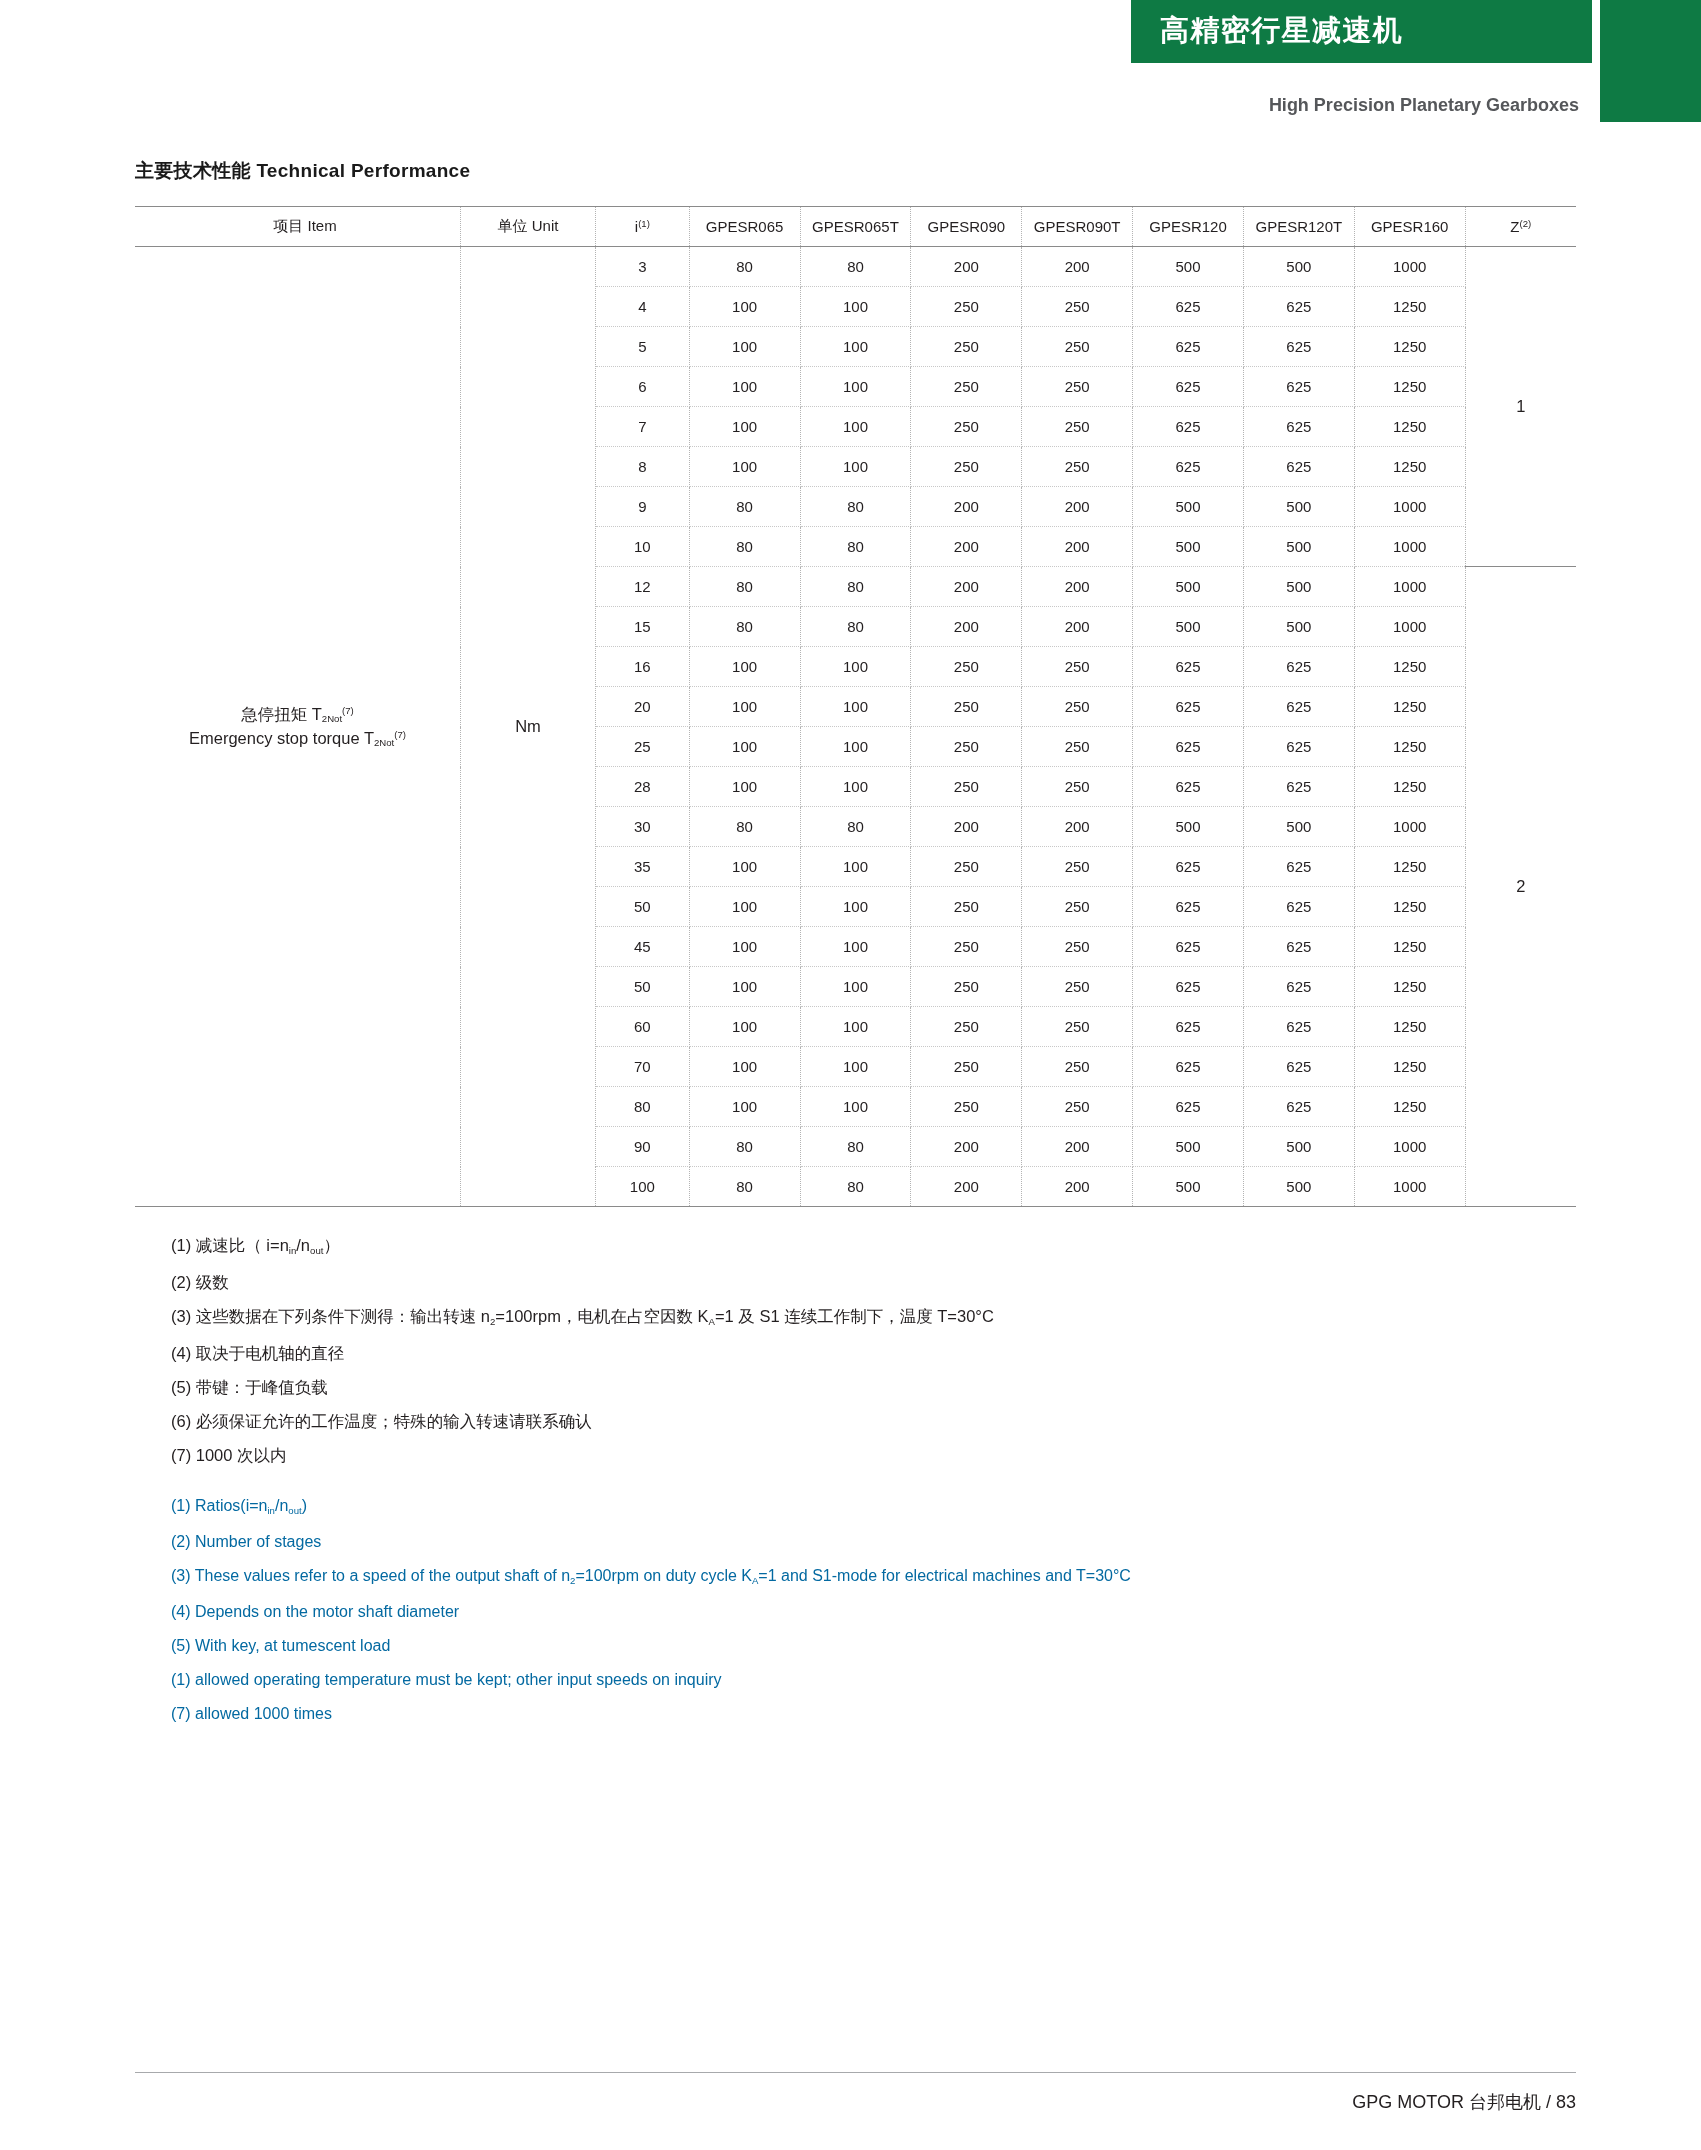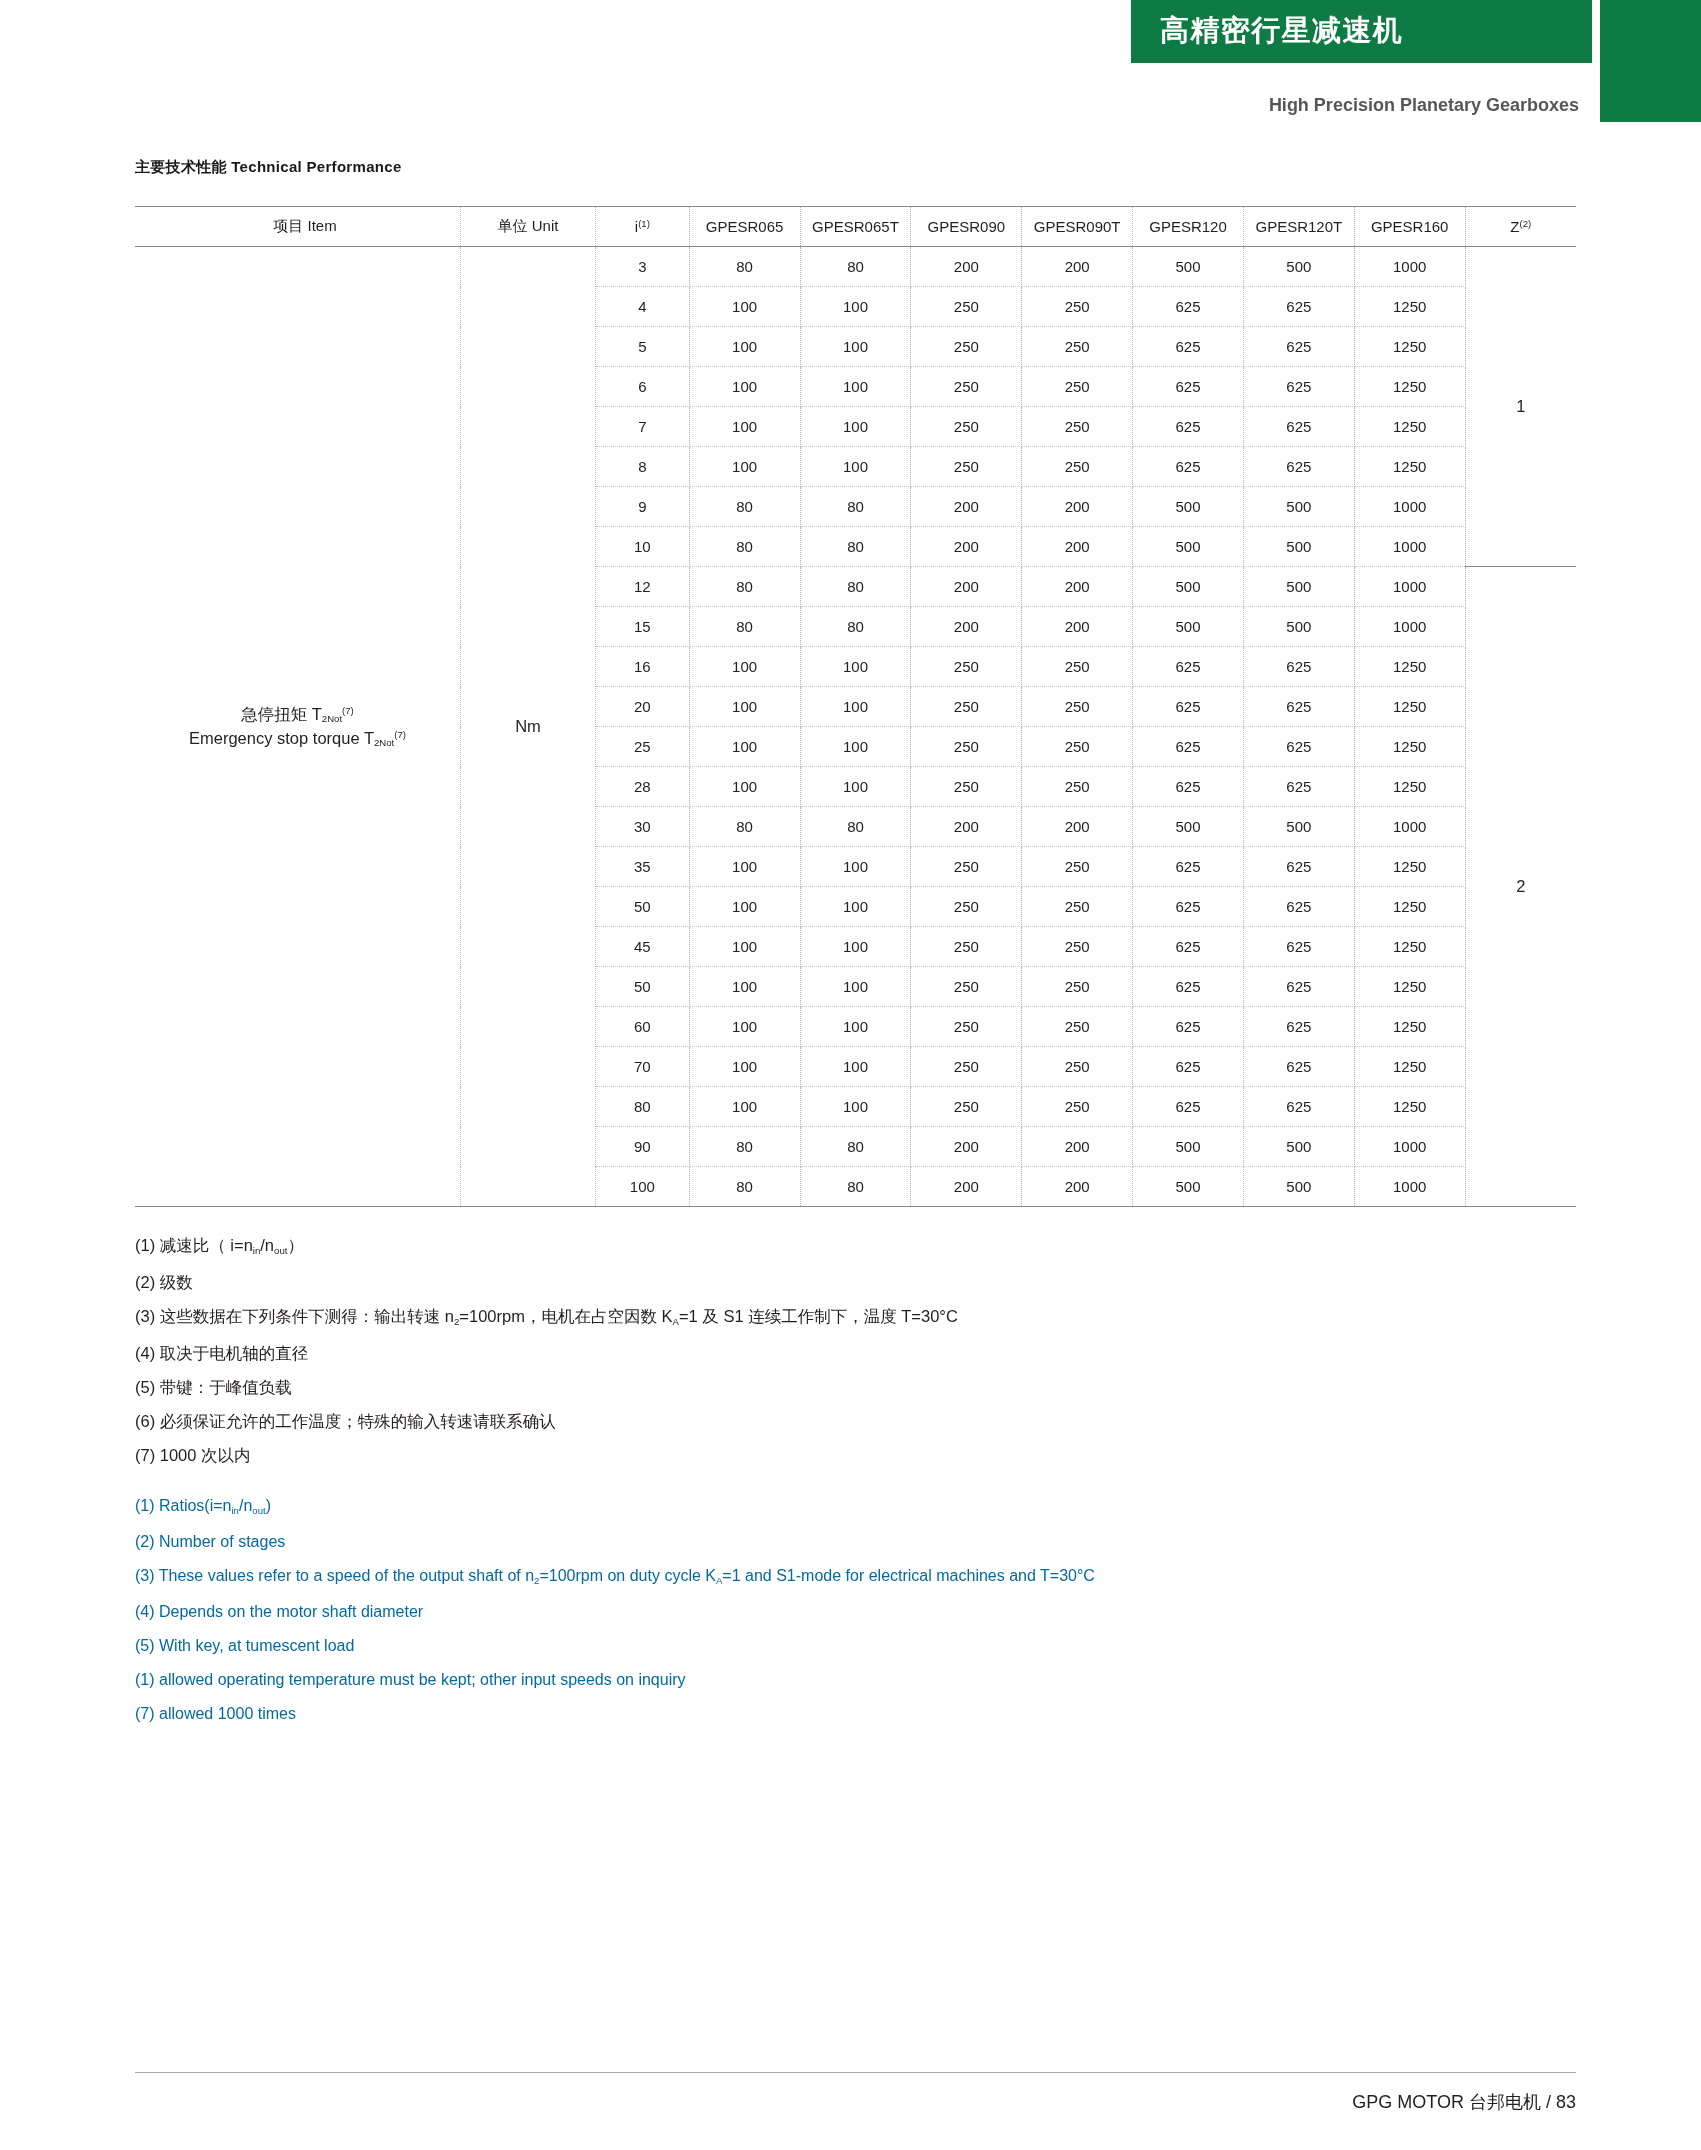--- a/index.html
+++ b/index.html
@@ -58,21 +58,21 @@
     color: #55575a;
     font-size: 18px;
     font-weight: bold;
   }
 
   
   .section-title {
     position: absolute;
     left: 135px;
     top: 158px;
-    font-size: 15px;
+    font-size: 19px;
     font-weight: bold;
     color: #1a1a1a;
     letter-spacing: 0.3px;
   }
 
   
   .table-wrap {
     position: absolute;
     left: 135px;
     top: 206px;
@@ -147,21 +147,21 @@
   }
   .notes-en {
     position: absolute;
     left: 135px;
     top: 1489px;
     width: 1372px;
     font-size: 16px;
     line-height: 34px;
     color: #0369a1;
   }
-  .note-line { white-space: nowrap; }
+  .note-line { white-space: nowrap; margin-left: 36px; }
 
   
   .footer-rule {
     position: absolute;
     left: 135px;
     top: 2072px;
     width: 1441px;
     height: 0.7px;
     background: #a7a9ac;
   }

